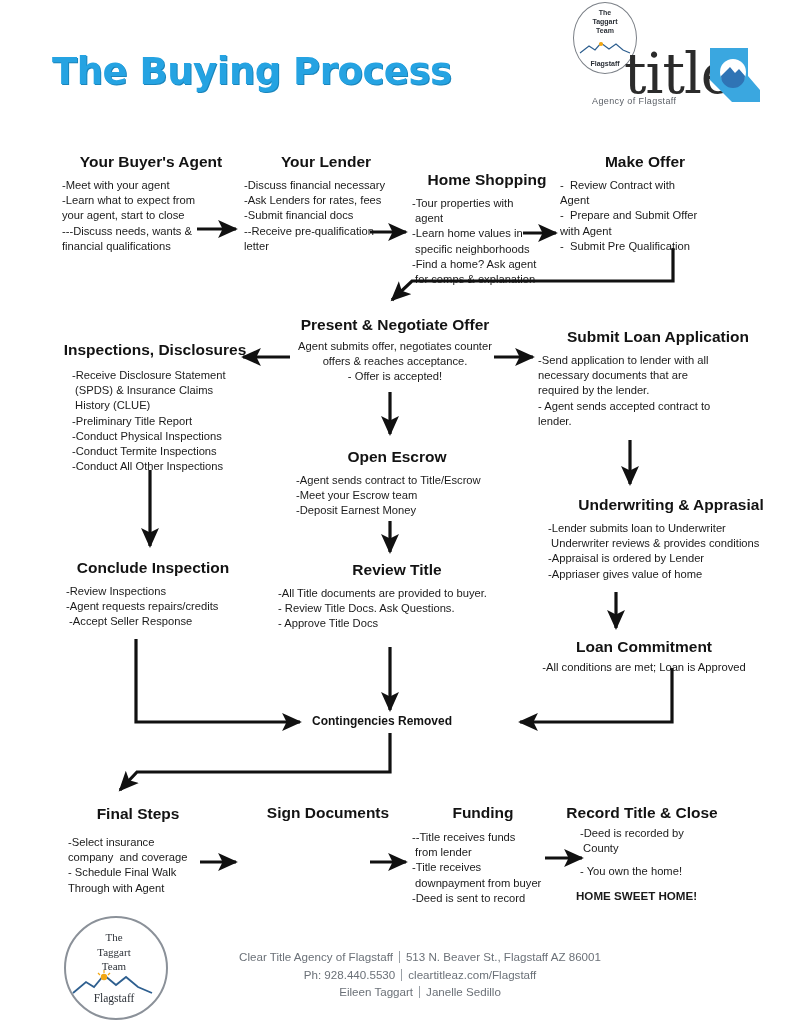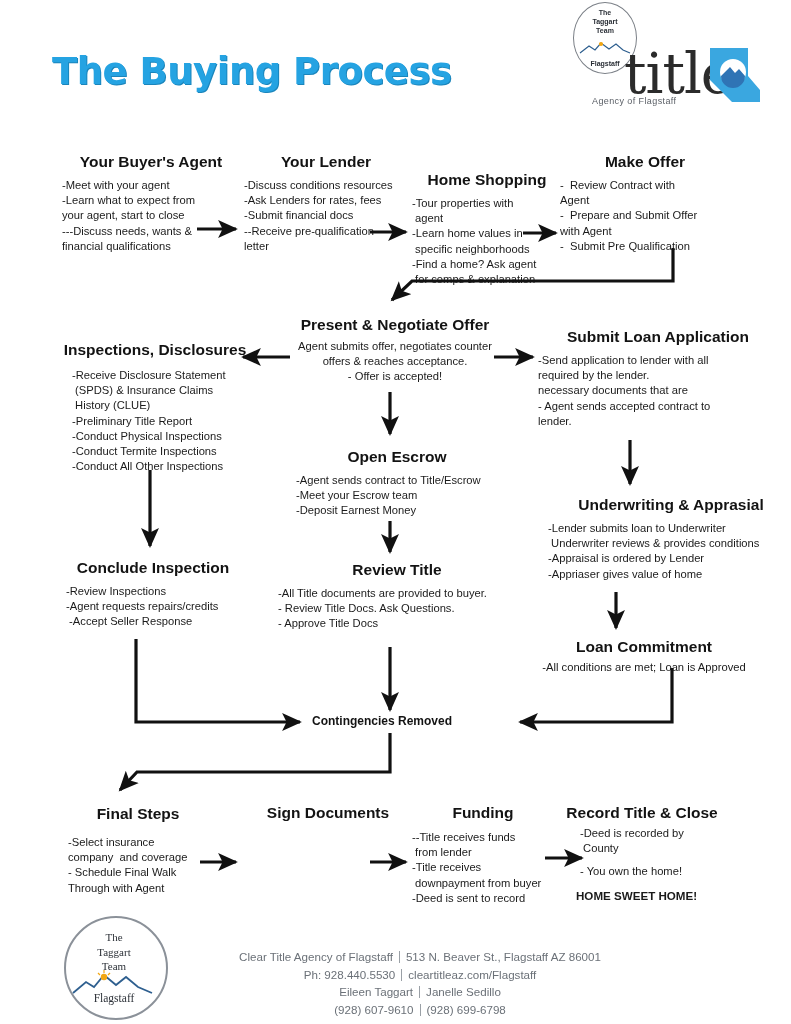--- a/index.html
+++ b/index.html
@@ -240,21 +240,21 @@
       <div>-Learn what to expect from</div>
       <div>your agent, start to close</div>
       <div>---Discuss needs, wants &amp;</div>
       <div>financial qualifications</div>
     </div>
   </div>
 
   <div class="node" style="left:244px; top:152px; width:164px;">
     <div class="hd ctr">Your Lender</div>
     <div class="bd lft">
-      <div>-Discuss conditions resources</div>
+      <div>-Discuss financial necessary</div>
       <div>-Ask Lenders for rates, fees</div>
       <div>-Submit financial docs</div>
       <div>--Receive pre-qualification</div>
       <div>letter</div>
     </div>
   </div>
 
   <div class="node" style="left:412px; top:170px; width:150px;">
     <div class="hd ctr">Home Shopping</div>
     <div class="bd lft">
@@ -284,22 +284,22 @@
       <div>Agent submits offer, negotiates counter</div>
       <div>offers &amp; reaches acceptance.</div>
       <div>- Offer is accepted!</div>
     </div>
   </div>
 
   <div class="node" style="left:538px; top:327px; width:240px;">
     <div class="hd ctr">Submit Loan Application</div>
     <div class="bd lft">
       <div>-Send application to lender with all</div>
+      <div>necessary documents that are</div>
       <div>required by the lender.</div>
-      <div>necessary documents that are</div>
       <div>- Agent sends accepted contract to</div>
       <div>lender.</div>
     </div>
   </div>
 
   <div class="node" style="left:60px; top:340px; width:190px;">
     <div class="hd ctr">Inspections, Disclosures</div>
     <div class="bd lft" style="margin-top:9px; padding-left:12px;">
       <div>-Receive Disclosure Statement</div>
       <div> (SPDS) &amp; Insurance Claims</div>
@@ -458,18 +458,15 @@
   <div class="footer-text">
     <div>
       <span>Clear Title Agency of Flagstaff</span><span class="fdiv"></span><span>513 N. Beaver St., Flagstaff AZ 86001</span>
     </div>
     <div>
       <span>Ph: 928.440.5530</span><span class="fdiv"></span><span>cleartitleaz.com/Flagstaff</span>
     </div>
     <div>
       <span>Eileen Taggart</span><span class="fdiv"></span><span>Janelle Sedillo</span>
     </div>
-    <div>
-      <span>(928) 607-9610</span><span class="fdiv"></span><span>(928) 699-6798</span>
-    </div>
   </div>
 
 </div>
 
 </body></html>

